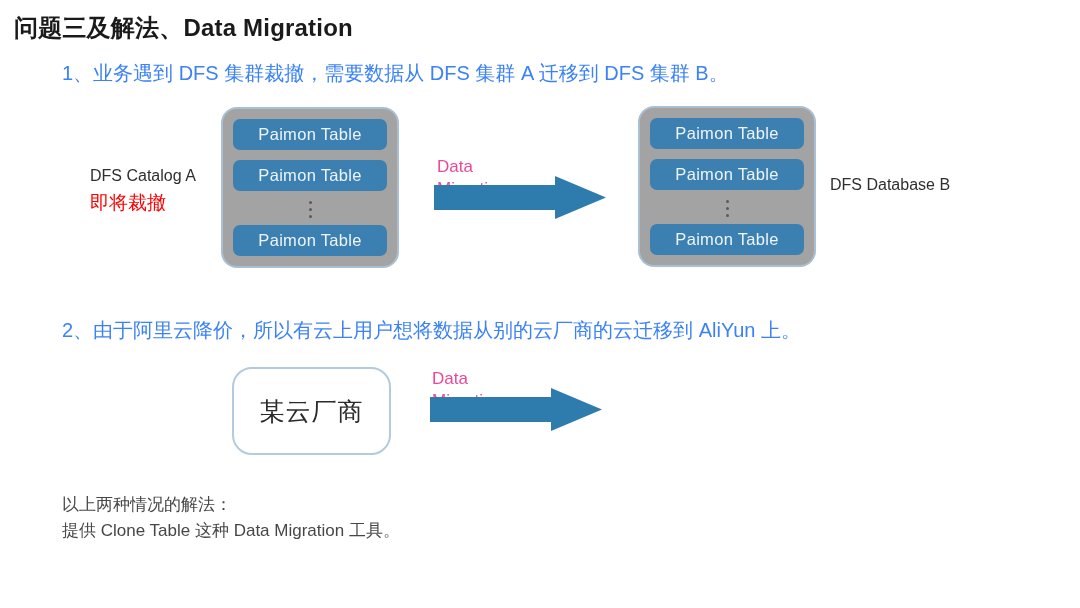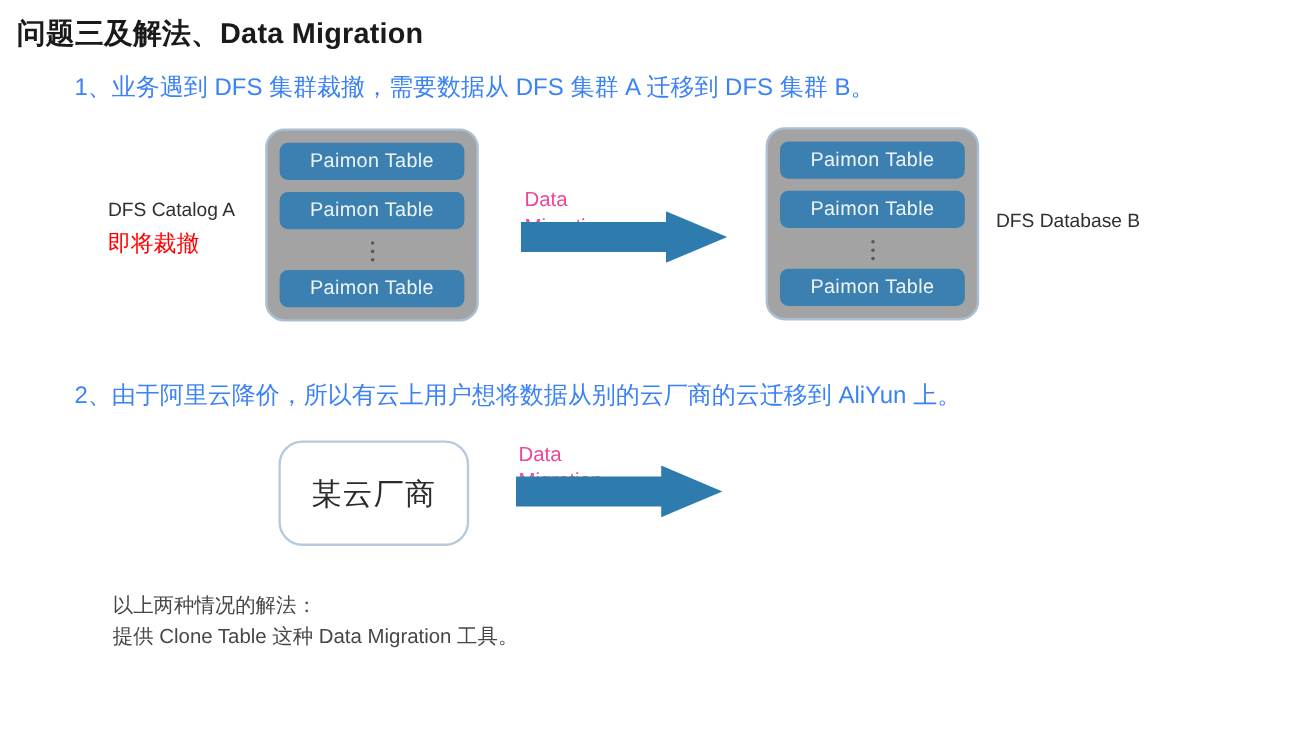--- a/index.html
+++ b/index.html
@@ -46,21 +46,21 @@
   #para-2 { left: 62px; top: 305px; width: 900px; white-space: nowrap; margin-top: 12px; }
 
   .footer-block {
     position: absolute;
     left: 62px;
     top: 492px;
     font-size: 17px;
     color: #474747;
     line-height: 26px;
   }
-  .footer-line { white-space: nowrap; margin-left: 32px; }
+  .footer-line { white-space: nowrap; }
 
   
   .cluster {
     position: absolute;
     border: 2px solid #a9bfd4;
     border-radius: 16px;
     background: #a3a3a3;
     box-sizing: border-box;
   }
   #cluster-a { left: 221px; top: 107px; width: 178px; height: 161px; }

